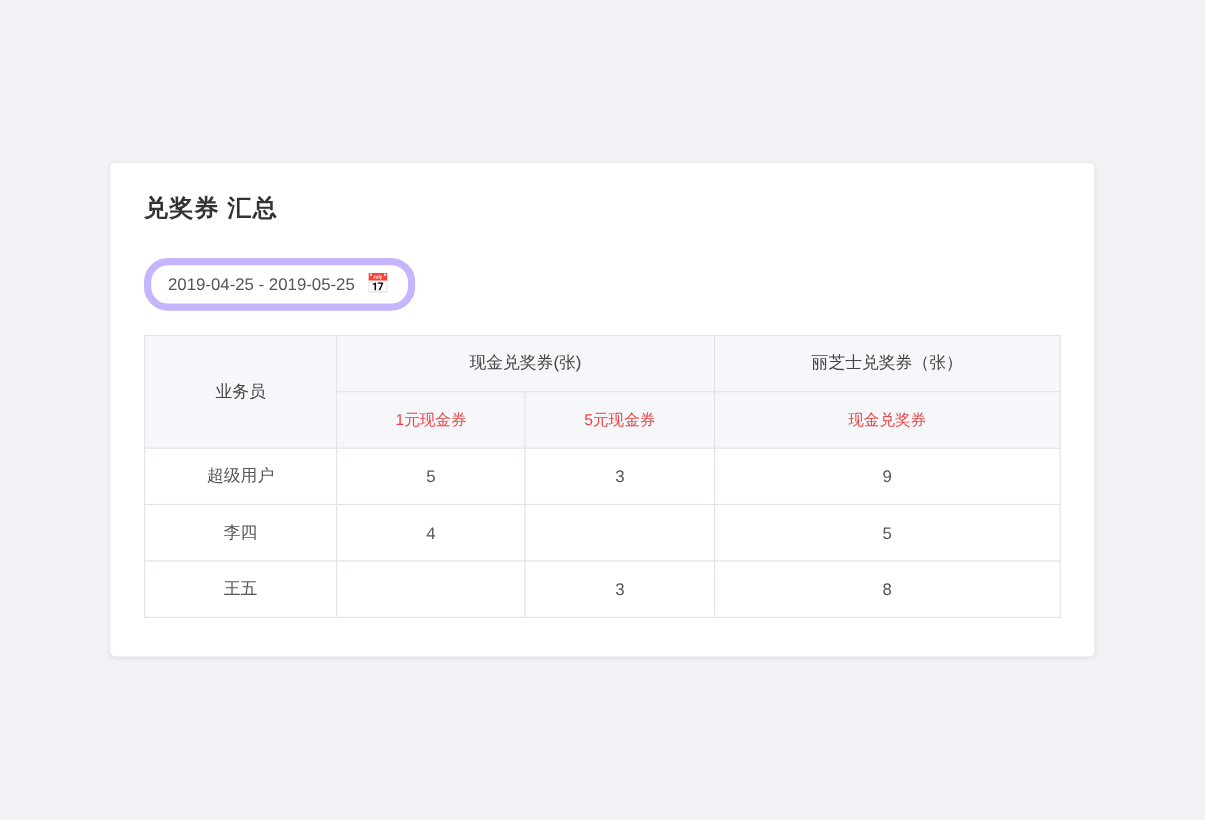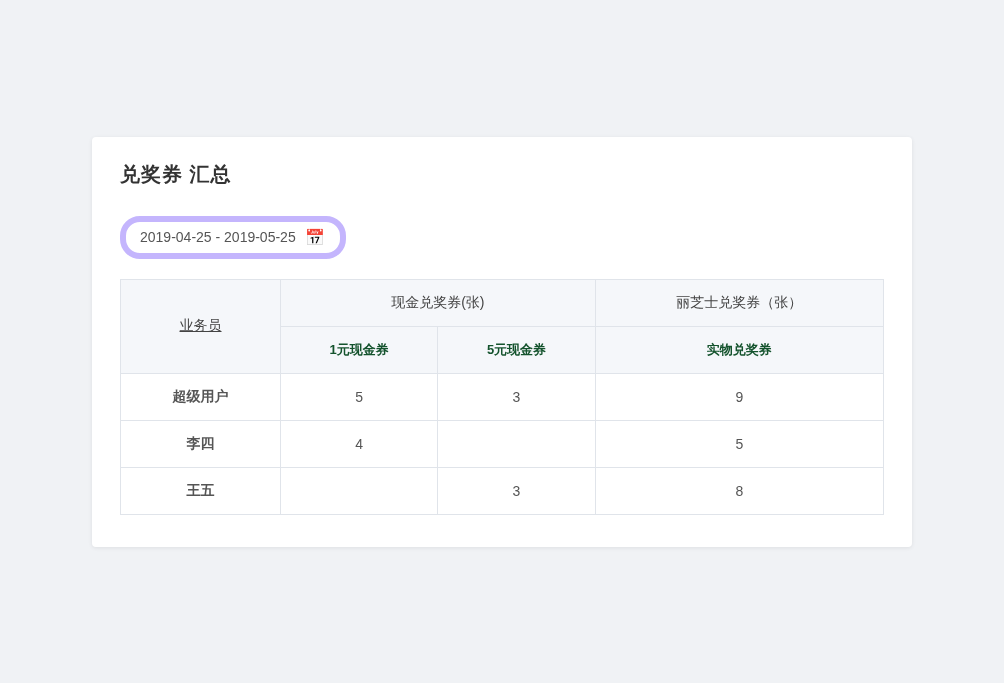--- a/index.html
+++ b/index.html
@@ -71,38 +71,37 @@
     }
 
     thead tr:first-child th {
       background: #f5f7fa;
       font-weight: 500;
       color: #444;
     }
 
     thead tr:last-child th {
       background: #f5f7fa;
-      font-weight: 700;
-      color: #14532d;
+      font-weight: 400;
+      color: #ef4444;
       font-size: 13px;
     }
 
     tbody td {
       background: #fff;
       color: #555;
     }
 
     .agent-col {
       width: 160px;
-      font-weight: 700;
+      font-weight: 400;
     }
 
     .header-agent {
       vertical-align: middle;
-      text-decoration: underline;
     }
 
     .sub-header-cash {
       font-size: 13px;
     }
   </style>
 </head>
 <body>
 
 <div class="card">
@@ -118,21 +117,21 @@
   <table>
     <thead>
       <tr>
         <th rowspan="2" class="header-agent agent-col">业务员</th>
         <th colspan="2">现金兑奖券(张)</th>
         <th>丽芝士兑奖券（张）</th>
       </tr>
       <tr>
         <th class="sub-header-cash">1元现金券</th>
         <th class="sub-header-cash">5元现金券</th>
-        <th class="sub-header-cash">实物兑奖券</th>
+        <th class="sub-header-cash">现金兑奖券</th>
       </tr>
     </thead>
     <tbody id="table-body">
     <tr>
           <td class="agent-col">超级用户</td>
           <td>5</td>
           <td>3</td>
           <td>9</td>
         </tr>
         <tr>

